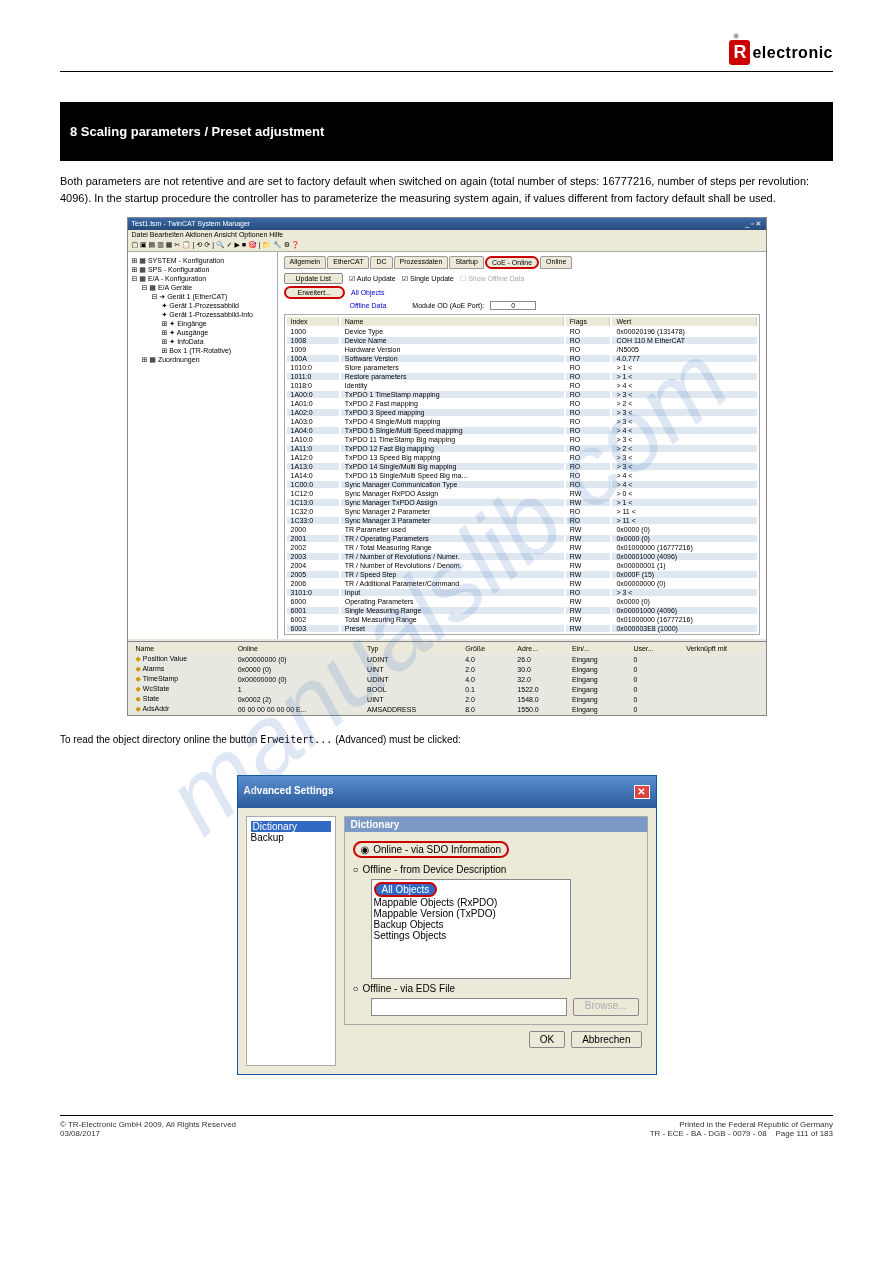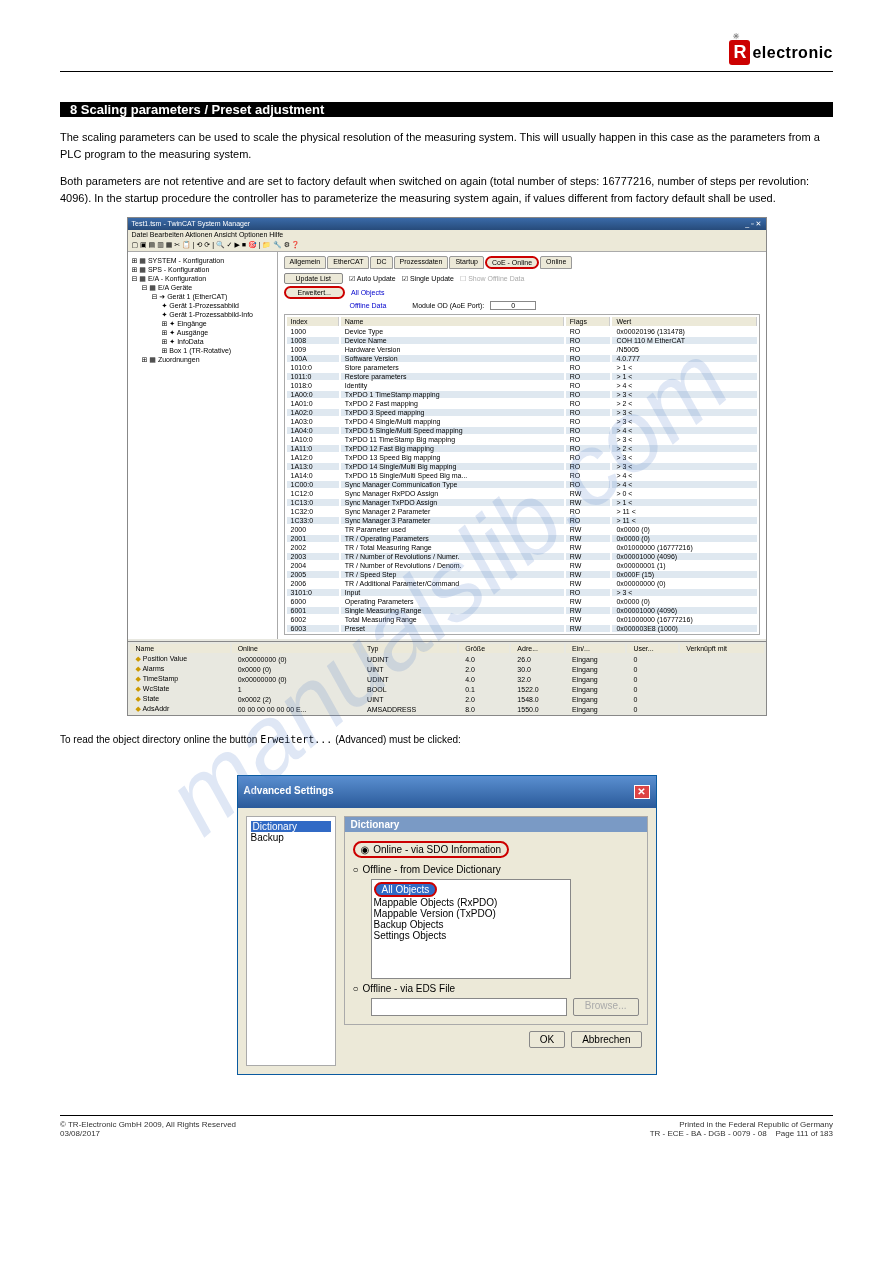--- a/index.html
+++ b/index.html
@@ -11,21 +11,21 @@
     font-size: 100px; color: rgba(80,120,200,0.18);
     font-style: italic; pointer-events: none; z-index: 100;
     white-space: nowrap;
   }
   .logo-row { display: flex; justify-content: flex-end; margin-bottom: 6px; }
   .logo { display: flex; align-items: center; gap: 2px; }
   .logo-r { background: #c00; color: #fff; font-weight: bold; padding: 2px 4px; border-radius: 3px; font-size: 18px; position: relative; }
   .logo-sun { position: absolute; top: -8px; left: 3px; font-size: 8px; color: #888; }
   .logo-text { font-size: 16px; font-weight: bold; letter-spacing: 0.5px; }
   .hr1 { border: none; border-top: 1px solid #000; margin-bottom: 30px; }
-  .blackbar { background: #000; color: #fff; padding: 0 10px; font-size: 13px; font-weight: bold; margin-bottom: 12px; }
+  .blackbar { background: #000; color: #fff; padding: 22px 10px; font-size: 13px; font-weight: bold; margin-bottom: 12px; }
   .body-text { font-size: 11px; line-height: 1.55; margin-bottom: 10px; }
   .screenshot1 { width: 640px; margin: 0 auto 18px auto; border: 1px solid #888; background: #e8e8e0; font-size: 7px; }
   .ss-title { background: linear-gradient(#3a6aa8,#274b7a); color: #fff; padding: 2px 4px; display: flex; justify-content: space-between; }
   .ss-menu { background: #ece9d8; padding: 1px 4px; color: #000; }
   .ss-tool { background: #ece9d8; padding: 2px 4px; border-bottom: 1px solid #aaa; }
   .ss-body { display: flex; background: #fff; }
   .tree { width: 150px; border-right: 1px solid #aaa; padding: 4px; background: #fff; }
   .tree-item { padding: 0.5px 0; white-space: nowrap; }
   .ind1 { padding-left: 10px; } .ind2 { padding-left: 20px; } .ind3 { padding-left: 30px; }
   .main { flex: 1; padding: 4px 6px; }
@@ -74,21 +74,20 @@
   <div class="logo-row">
     <div class="logo">
       <span class="logo-r">R<span class="logo-sun">☀</span></span>
         <span class="logo-text">electronic</span>
     </div>
   </div>
   <hr class="hr1">
 
   <div class="blackbar">8 Scaling parameters / Preset adjustment</div>
 
-  <p class="body-text">The scaling parameters can be used to scale the physical resolution of the measuring system. This will usually happen in this case as the parameters from a PLC program to the measuring system.</p>
   <p class="body-text">Both parameters are not retentive and are set to factory default when switched on again (total number of steps: 16777216, number of steps per revolution: 4096). In the startup procedure the controller has to parameterize the measuring system again, if values different from factory default shall be used.</p>
 
   <div class="screenshot1">
     <div class="ss-title">
       <span>Test1.tsm - TwinCAT System Manager</span>
         <span>_ ▫ ✕</span>
     </div>
     <div class="ss-menu">Datei   Bearbeiten   Aktionen   Ansicht   Optionen   Hilfe</div>
     <div class="ss-tool">▢ ▣ ▤ ▥ ▦ ✂ 📋 | ⟲ ⟳ | 🔍 ✓ ▶ ■ 🎯 | 📁 🔧 ⚙ ❓</div>
     <div class="ss-body">
@@ -439,21 +438,21 @@
     </div>
     <div class="dlg-body">
       <div class="dlg-tree">
         <div class="sel">Dictionary</div>
         <div>Backup</div>
       </div>
       <div class="dlg-right">
         <div class="dlg-group">
           <div class="dlg-group-title">Dictionary</div>
           <div class="radio-row circ">◉ <span>Online - via SDO Information</span></div>
-          <div class="radio-row">○ <span>Offline - from Device Dictionary</span></div>
+          <div class="radio-row">○ <span>Offline - from Device Description</span></div>
           <div class="listbox">
             <div><span class="sel circ">All Objects</span></div>
             <div>Mappable Objects (RxPDO)</div>
             <div>Mappable Version (TxPDO)</div>
             <div>Backup Objects</div>
             <div>Settings Objects</div>
           </div>
           <div class="radio-row">○ <span>Offline - via EDS File</span></div>
           <div class="dlg-input-row">
             <div class="dlg-input"></div>

